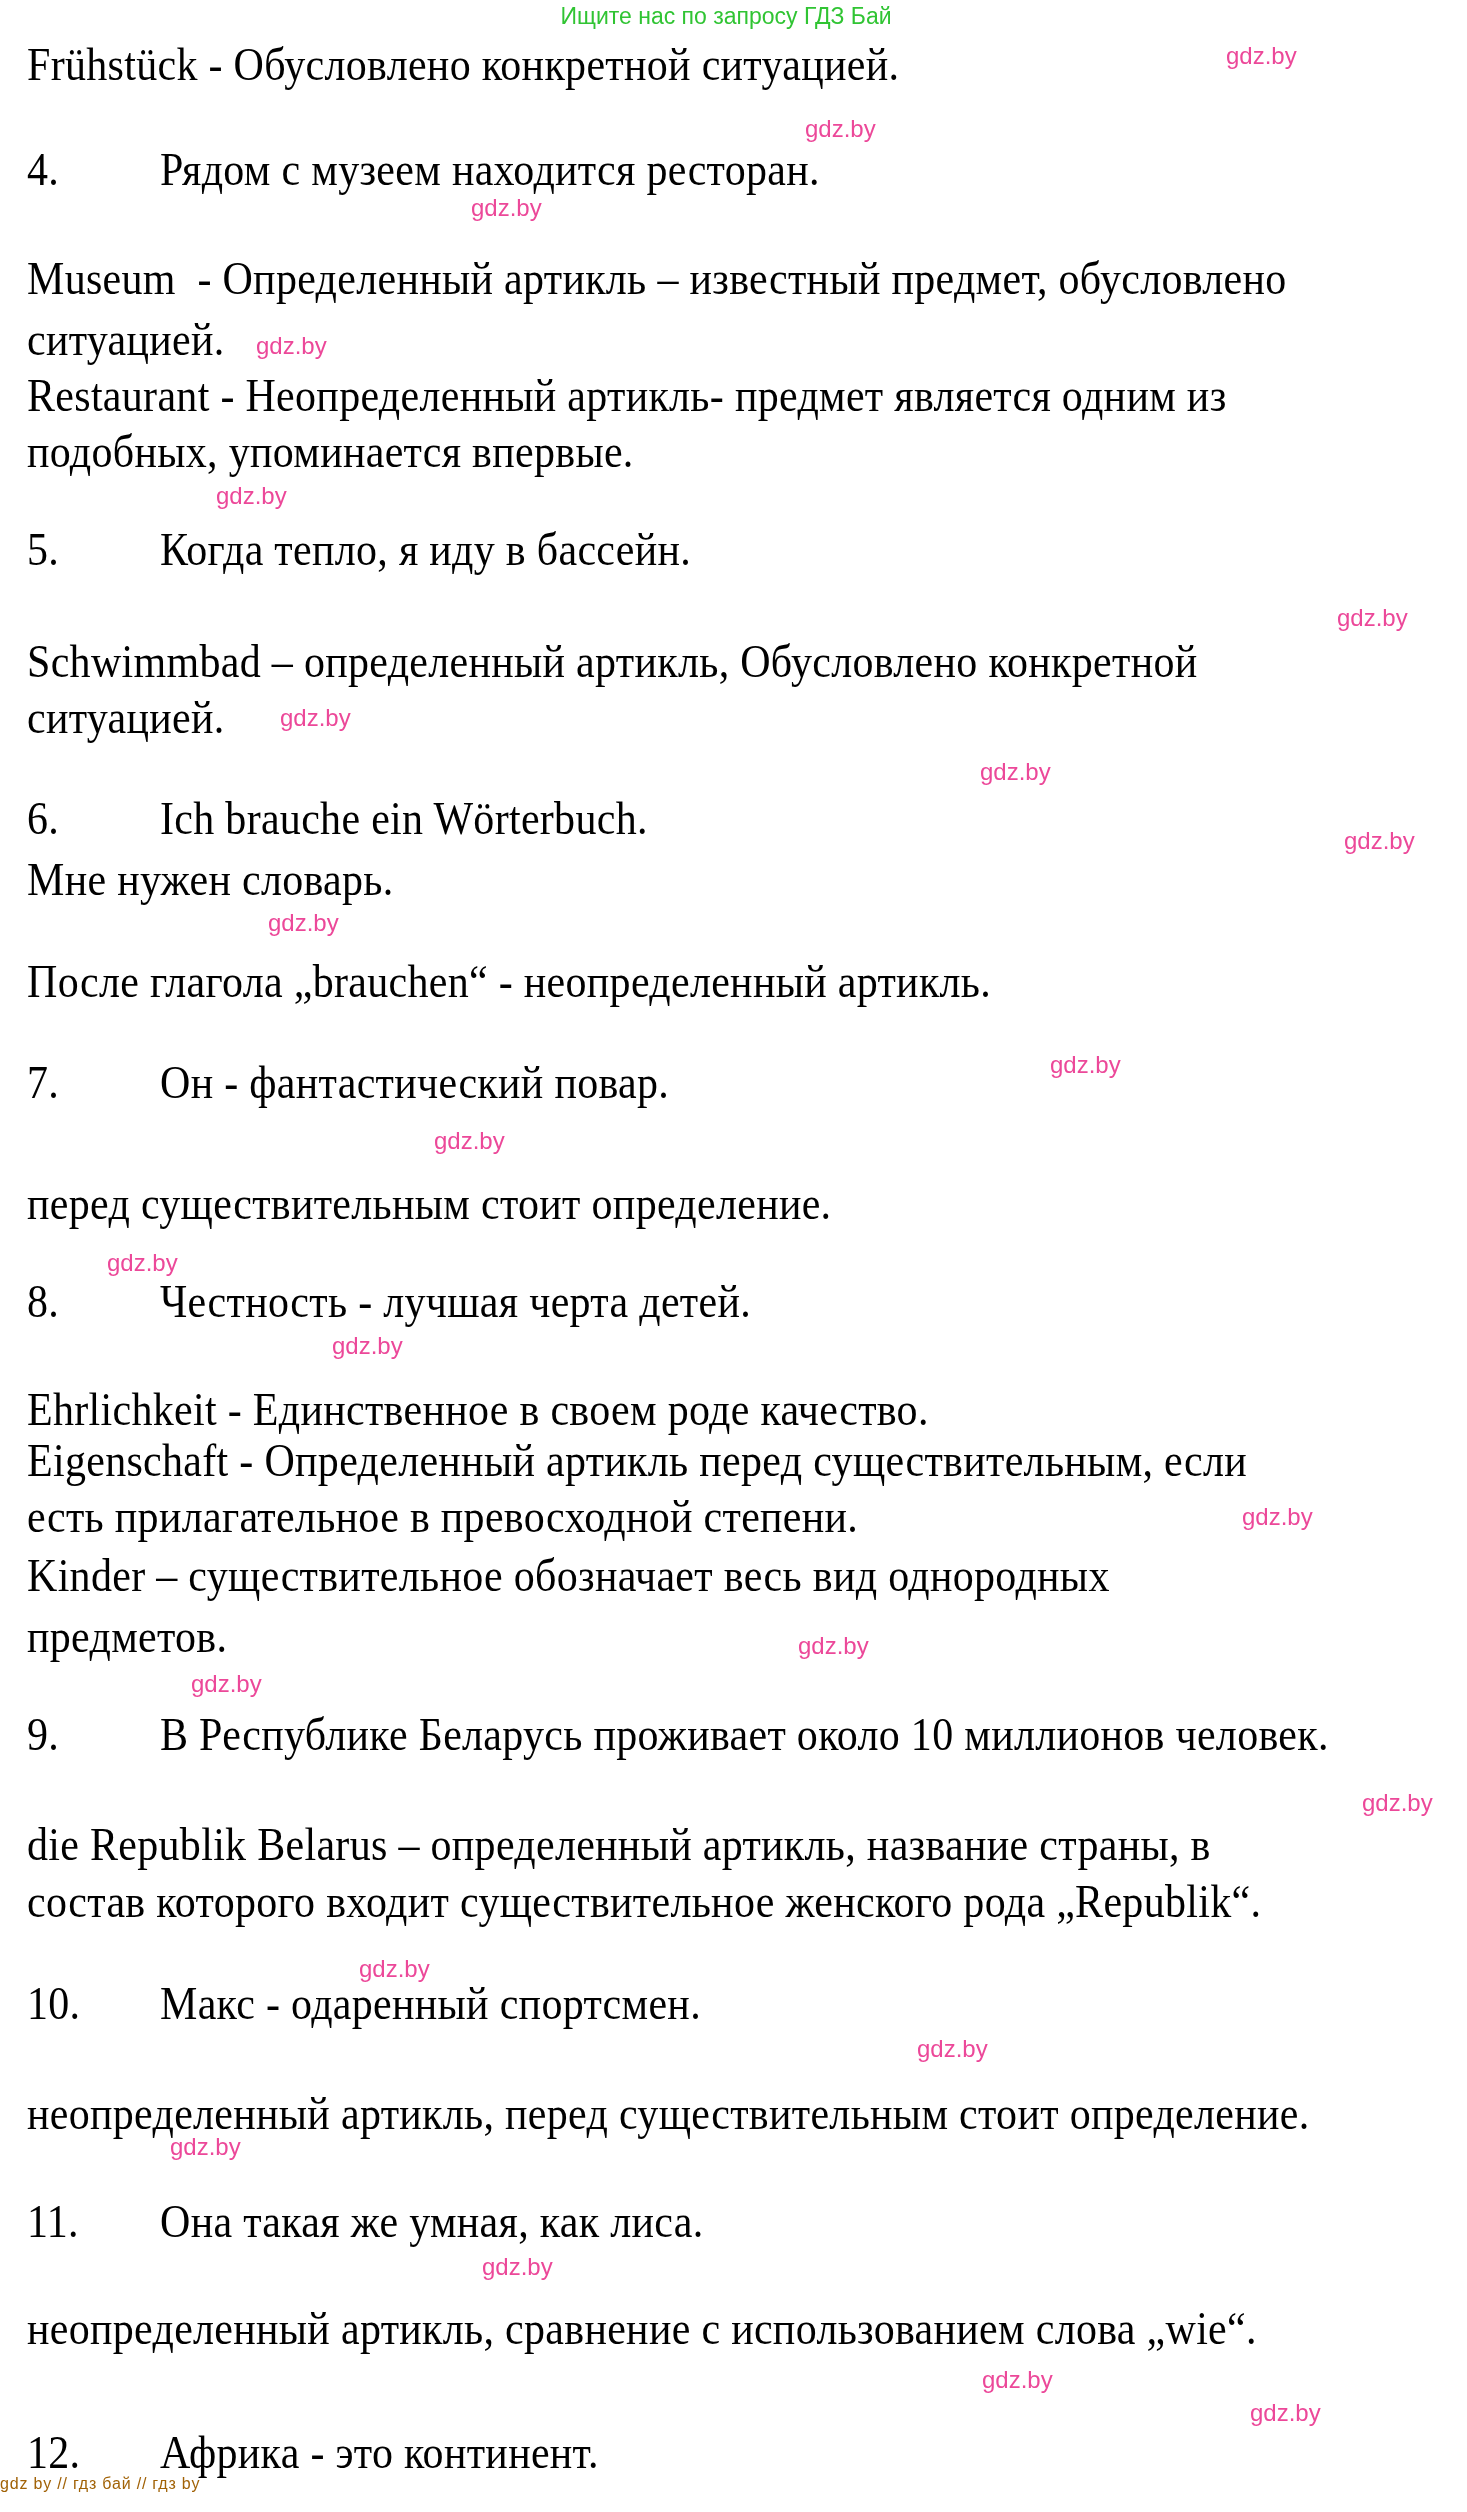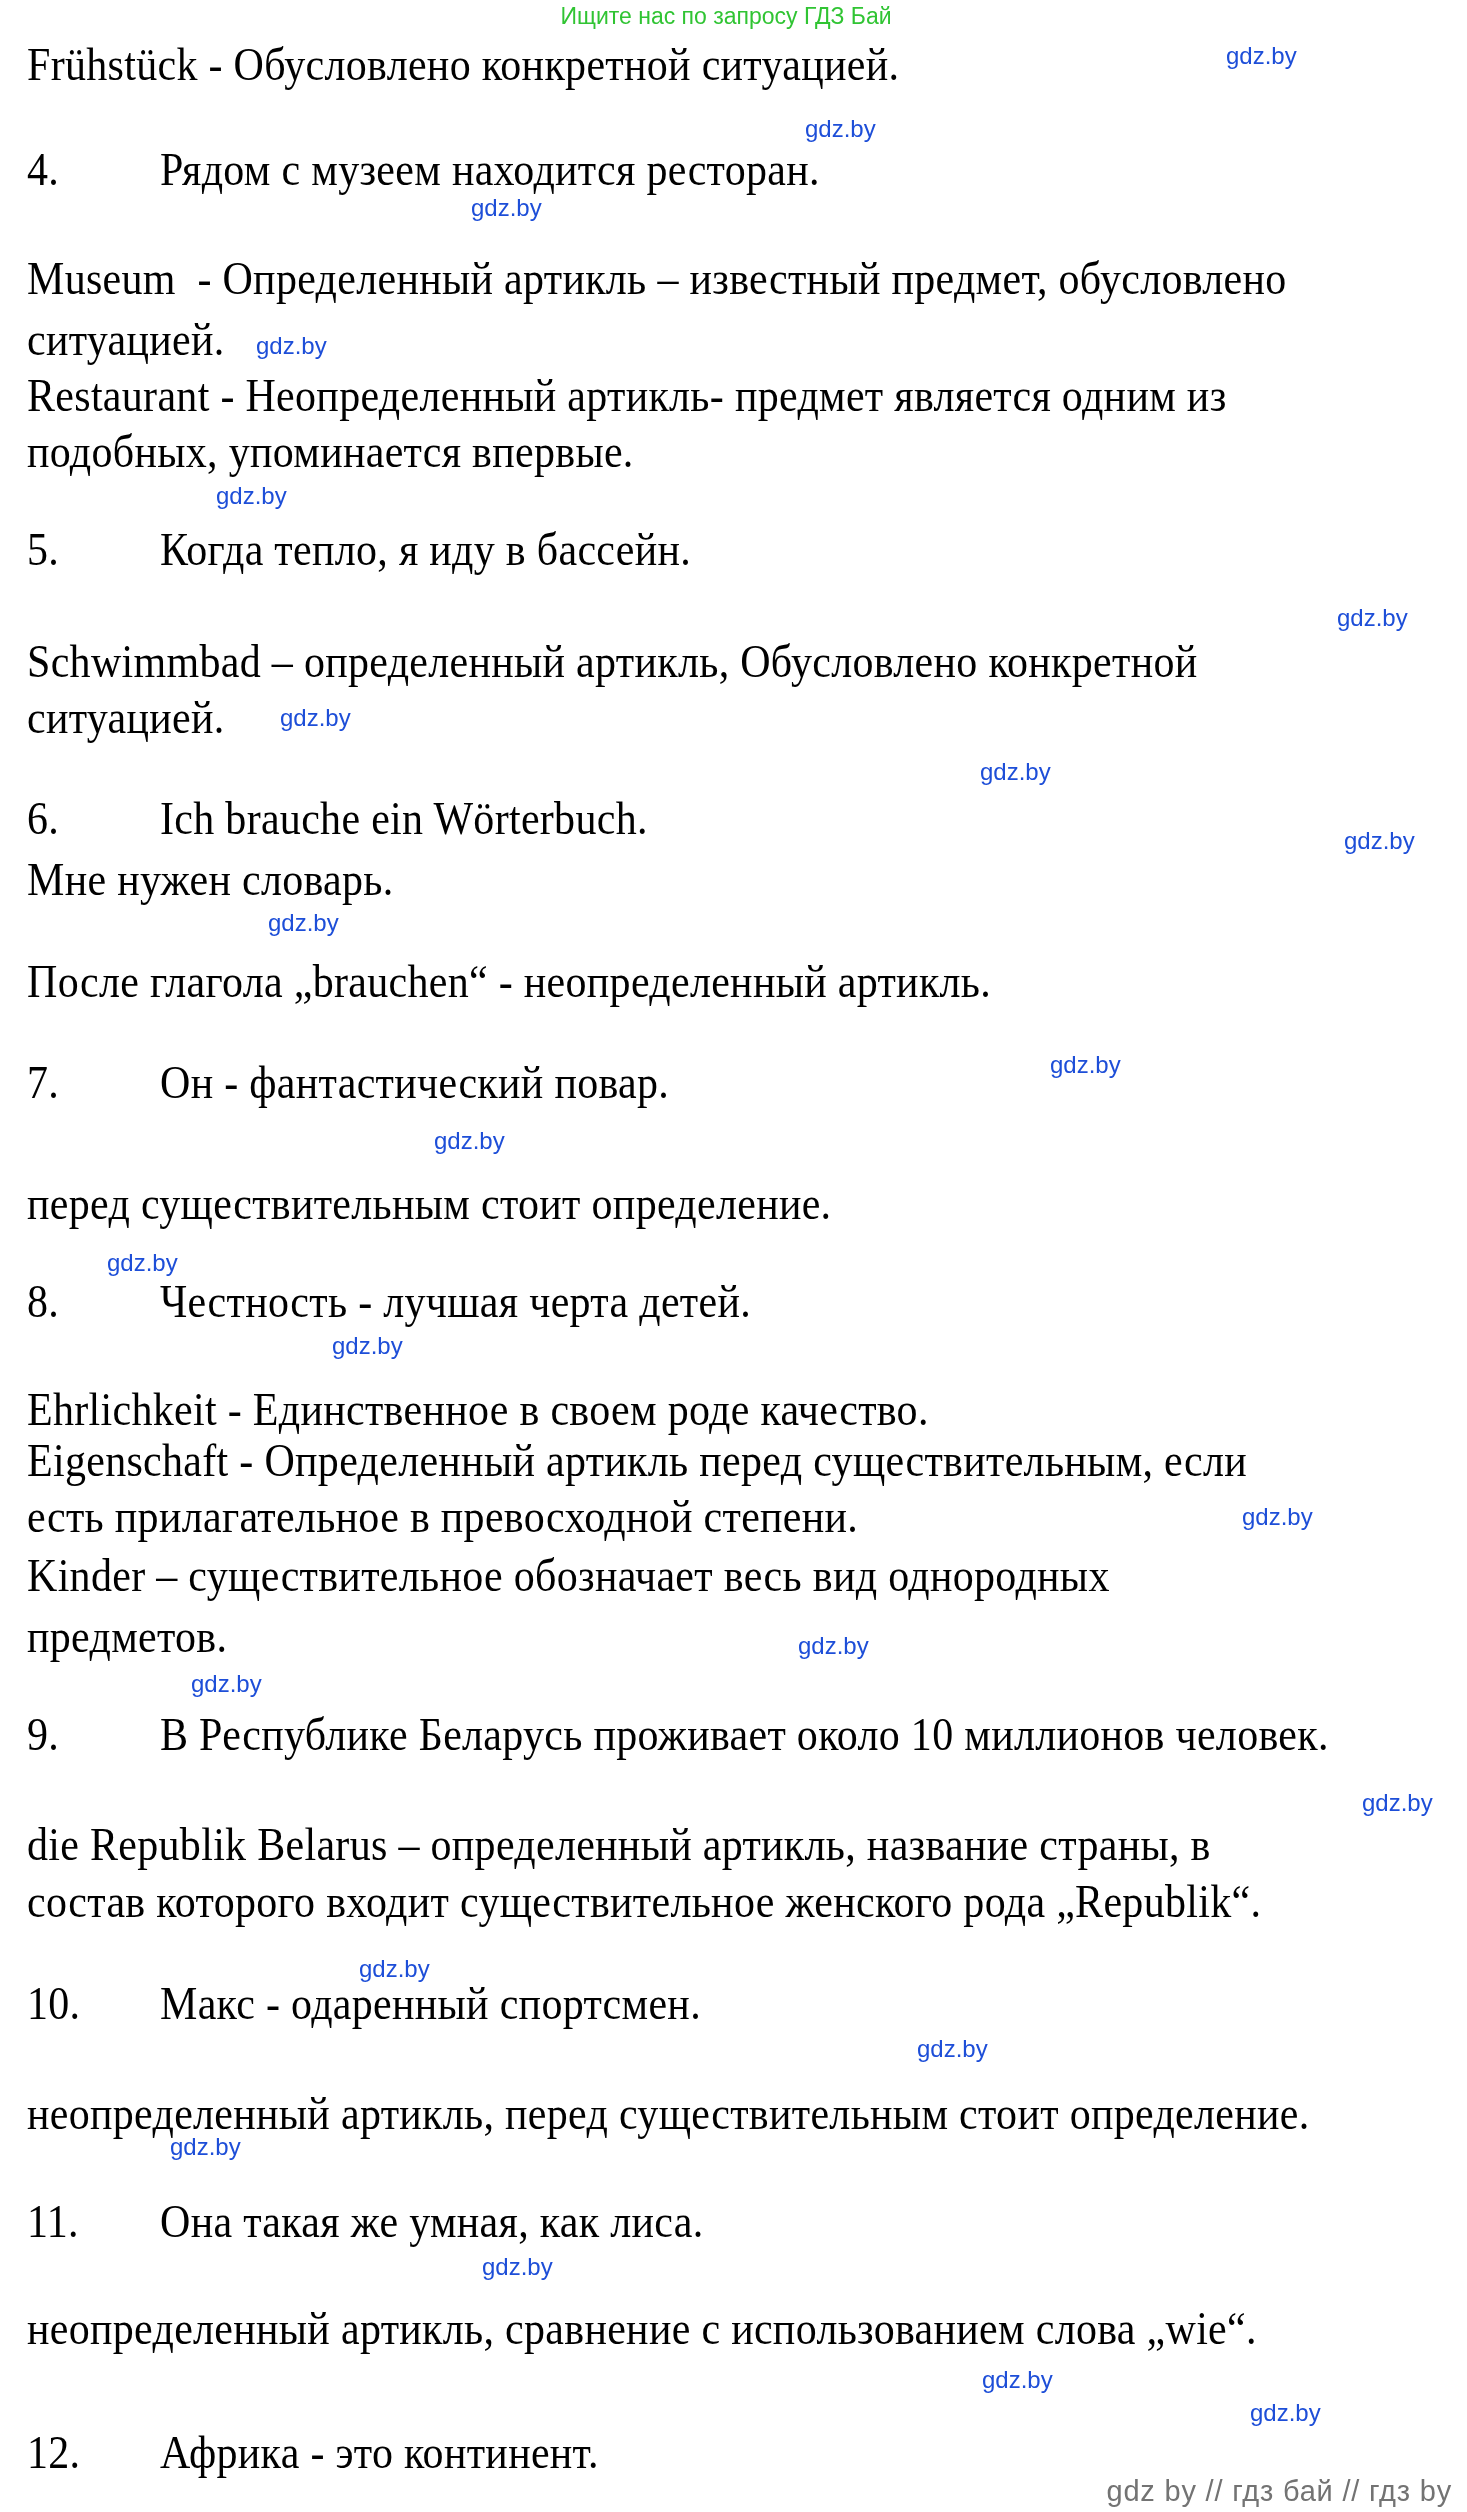--- a/index.html
+++ b/index.html
@@ -4,24 +4,24 @@
 <style>
   html,body{margin:0;padding:0;background:#ffffff;}
   #page{position:relative;width:1452px;height:2512px;background:#ffffff;overflow:hidden;
         font-family:"Liberation Serif","DejaVu Serif",serif;color:#000;}
   .green-header{position:absolute;top:3.2px;left:0;right:0;text-align:center;
         font-family:"Liberation Sans","DejaVu Sans",sans-serif;font-size:23px;color:#30c433;}
   .bodyline{position:absolute;left:27px;font-size:42px;line-height:1.15;white-space:pre;
         transform:scaleY(1.12);transform-origin:0 0;letter-spacing:0.3px;}
   .num{display:inline-block;width:133px;}
   .wm{position:absolute;font-family:"Liberation Sans","DejaVu Sans",sans-serif;
-        font-size:24px;color:#1d4ed8;white-space:pre;}
-  .footer{position:absolute;top:2475px;left:0;right:0;text-align:right;
-        font-family:"Liberation Sans","DejaVu Sans",sans-serif;font-size:29px;
-        color:#737373;letter-spacing:0.8px;}
+        font-size:24px;color:#ec4899;white-space:pre;}
+  .footer{position:absolute;top:2475px;left:0;right:0;text-align:left;
+        font-family:"Liberation Sans","DejaVu Sans",sans-serif;font-size:16px;
+        color:#a16207;letter-spacing:0.8px;}
 </style>
 </head>
 <body>
 
 <div id="page">
 
   <div class="green-header">Ищите нас по запросу ГДЗ Бай</div>
 
   <div class="bodyline" style="top:37px">Frühstück - Обусловлено конкретной ситуацией.</div>
   <div class="bodyline" style="top:142px"><span class="num">4.</span><span>Рядом с музеем находится ресторан.</span></div>

